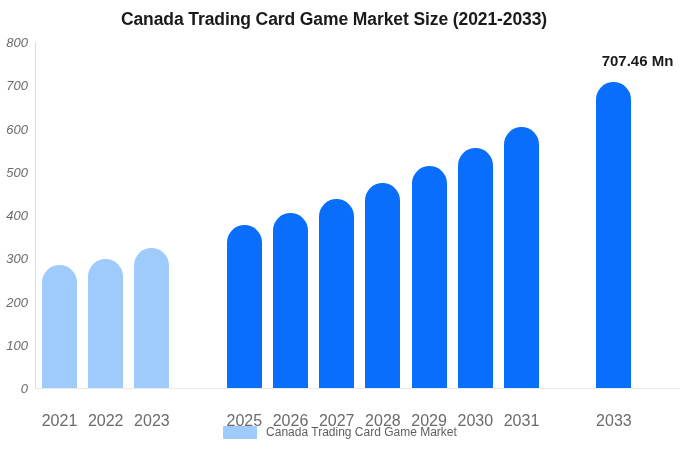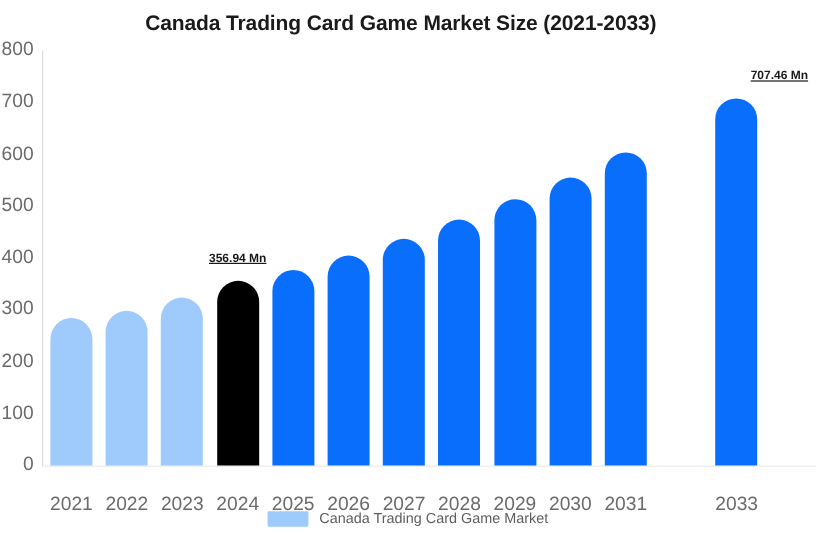--- a/index.html
+++ b/index.html
@@ -48,23 +48,24 @@
     height:1px;
     background:#eaeaea;
   }
 
   
   .ytick{
     position:absolute;
     right:100%;
     margin-right:7px;
     transform:translateY(-50%);
-    font-size:16px;
+    font-size:13px;
     color:#6b6b6b;
     white-space:nowrap;
+    font-style:italic;
   }
 
   
   .bars{
     position:absolute;
     left:0;top:0;right:0;bottom:0;
   }
   .bar-slot{
     position:absolute;
     bottom:0;
@@ -74,25 +75,24 @@
     position:absolute;
     left:0;
     bottom:0;
     width:35px;
     border-radius:18px 18px 0 0;
   }
   .bar-label{
     position:absolute;
     left:50%;
     transform:translateX(-50%);
-    font-size:10px;
+    font-size:15px;
     font-weight:bold;
     color:#1a1a1a;
     white-space:nowrap;
-    text-decoration:underline;
   }
   .bar-label.clip-right{
     left:auto;
     right:-42px;
     transform:none;
   }
   .xtick{
     position:absolute;
     top:364px;
     left:50%;
@@ -148,25 +148,20 @@
           <div class="xtick">2021</div>
         </div>
         <div class="bar-slot" style="left: 53.2px; height: 346px;">
           <div class="bar" style="height: 129.317px; background: rgb(159, 203, 252);"></div>
           <div class="xtick">2022</div>
         </div>
         <div class="bar-slot" style="left: 99.4px; height: 346px;">
           <div class="bar" style="height: 139.697px; background: rgb(159, 203, 252);"></div>
           <div class="xtick">2023</div>
         </div>
-        <div class="bar-slot" style="left: 145.6px; height: 346px;">
-          <div class="bar" style="height: 154.377px; background: rgb(0, 0, 0);"></div>
-          <div class="bar-label" style="bottom: 167.377px;">356.94 Mn</div>
-          <div class="xtick">2024</div>
-        </div>
         <div class="bar-slot" style="left: 191.8px; height: 346px;">
           <div class="bar" style="height: 163.485px; background: rgb(10, 110, 253);"></div>
           <div class="xtick">2025</div>
         </div>
         <div class="bar-slot" style="left: 238px; height: 346px;">
           <div class="bar" style="height: 174.73px; background: rgb(10, 110, 253);"></div>
           <div class="xtick">2026</div>
         </div>
         <div class="bar-slot" style="left: 284.2px; height: 346px;">
           <div class="bar" style="height: 189.002px; background: rgb(10, 110, 253);"></div>

